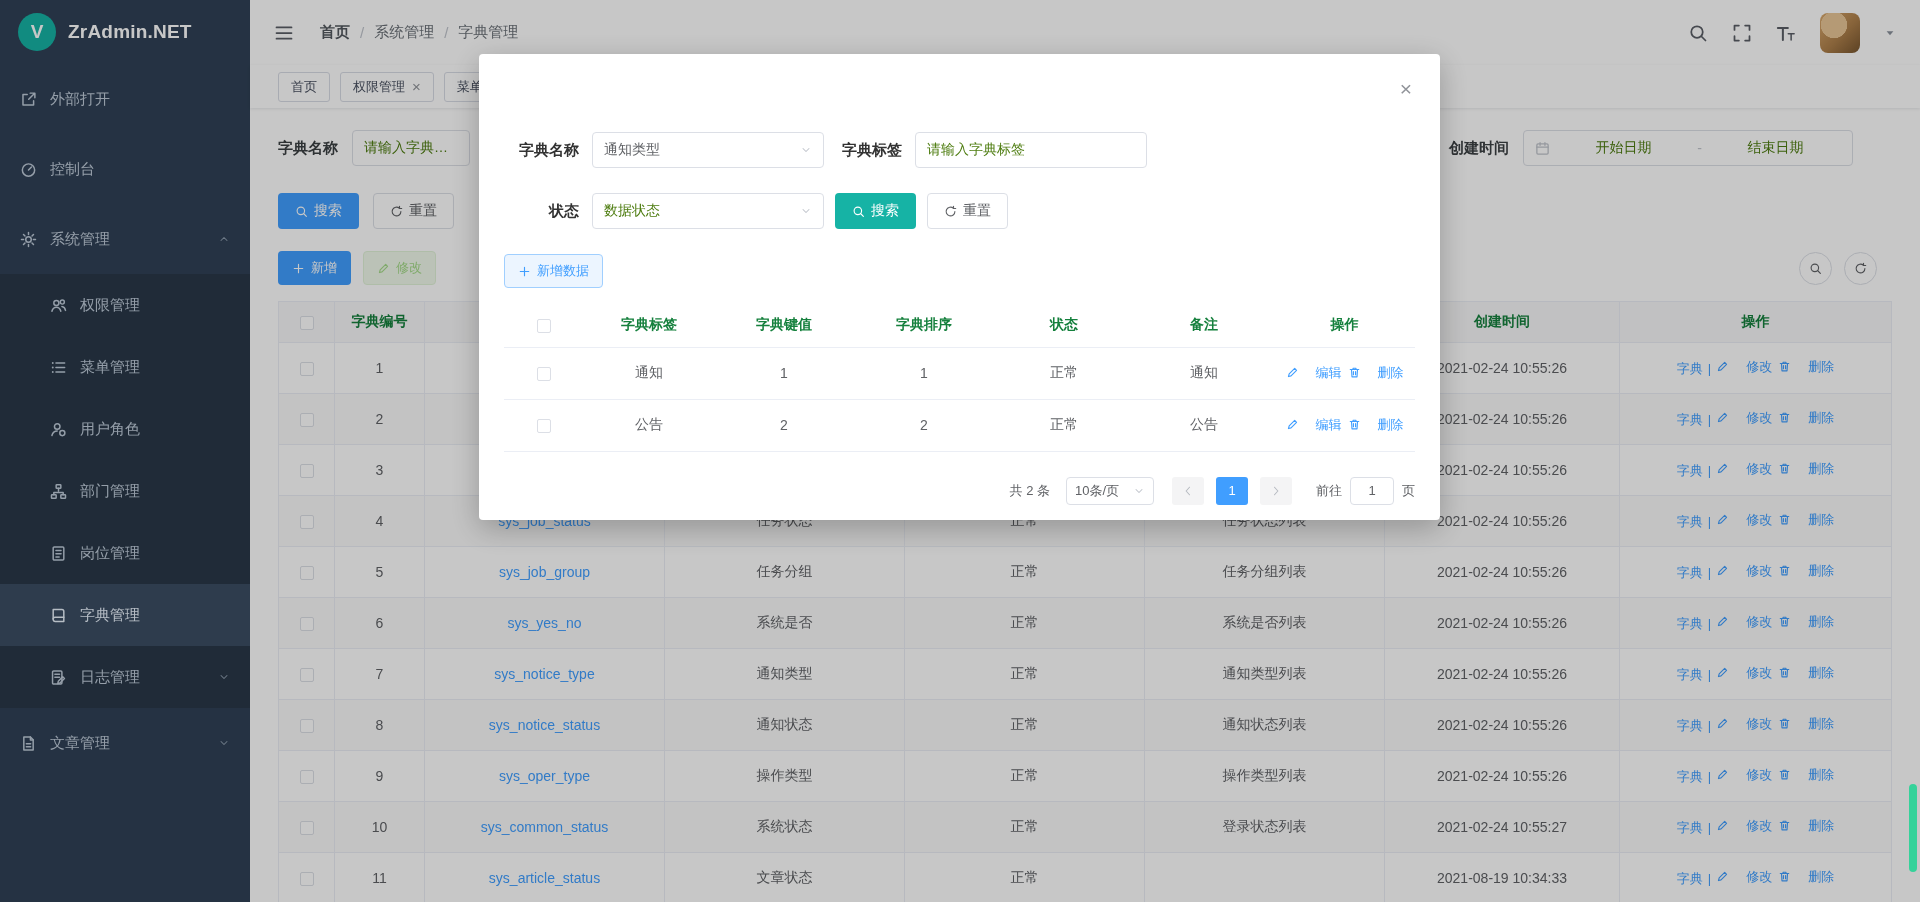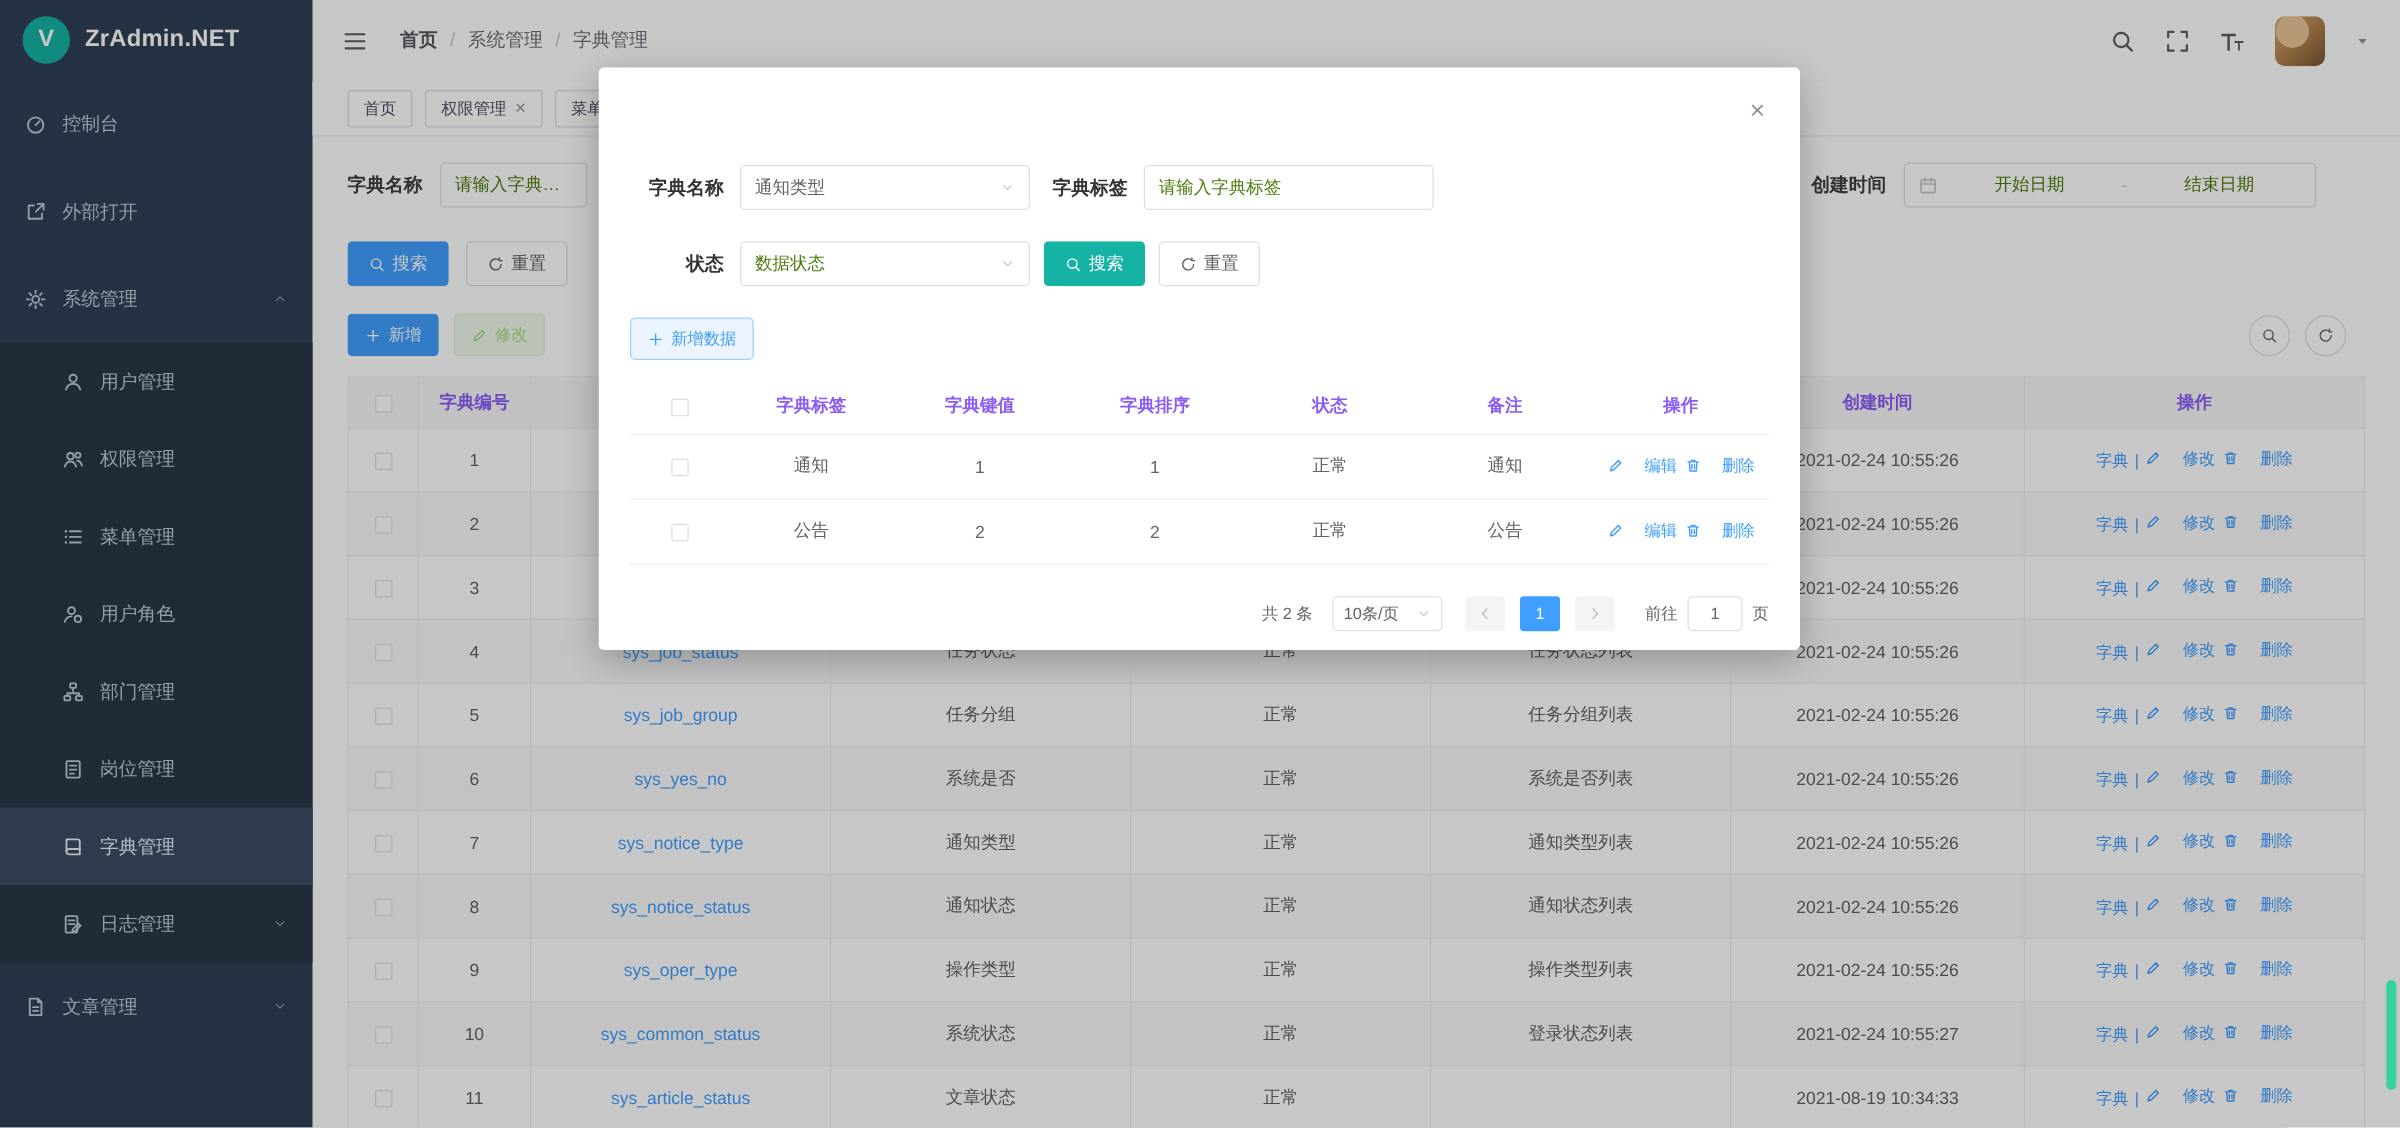--- a/index.html
+++ b/index.html
@@ -67,21 +67,21 @@
   .btn.success-plain{background:#f0f9eb;border-color:#e1f3d8;color:#a4da89;cursor:not-allowed}
   .btn.primary-plain{background:#ecf5ff;border-color:#a0cfff;color:var(--primary,#409eff)}
 
   .toolbar-row{margin-top:22px;display:flex;align-items:center;gap:12px}
   .toolbar-right{margin-left:auto;display:flex;gap:12px;margin-right:15px}
   .circle-btn{width:33px;height:33px;border:1px solid #dcdfe6;border-radius:50%;background:#fff;color:#606266;
     display:flex;align-items:center;justify-content:center;font-size:13px;cursor:pointer}
 
   table.grid{margin-top:16px;border-collapse:collapse;table-layout:fixed;width:100%;font-size:14px;color:#606266}
   .grid th,.grid td{border:1px solid #ebeef5;text-align:center;overflow:hidden;white-space:nowrap;text-overflow:ellipsis;padding:0 4px}
-  .grid th{height:41px;background:#f8f8f9;color:#8b5cf6;font-weight:600}
+  .grid th{height:41px;background:#f8f8f9;color:#15803d;font-weight:600}
   .grid td{height:51px}
   .grid tbody tr:nth-child(even){background:#fafafa}
   .link{color:var(--link,#409eff);cursor:pointer;display:inline-flex;align-items:center;gap:17px}
   .ops{font-size:13px}
   .ops .link{margin:0 3px}
   .op-div{color:var(--link,#409eff);margin:0 2px}
   .cb{width:14px;height:14px;border:1px solid #dcdfe6;border-radius:2px;background:#fff;display:inline-block;
     vertical-align:middle;cursor:pointer}
 
   
@@ -123,59 +123,50 @@
 
   <aside class="sidebar">
     <div class="logo">
       <span class="logo-circle">V</span>
       <span class="logo-title">ZrAdmin.NET</span>
     </div>
     <nav class="menu">
         <div class="menu-item">
           <span class="icon">
             <svg viewBox="0 0 16 16" fill="none" stroke="currentColor" stroke-width="1.4" stroke-linecap="round" stroke-linejoin="round">
+              <path d="M6.8 3.2H2.8v10h10V9.2"></path>
+              <path d="M9.6 2h4.4v4.4M13.6 2.4L8.2 7.8"></path>
+            </svg>
+          </span>
+          <span class="menu-label">外部打开</span>
+        </div>
+        <div class="menu-item">
+          <span class="icon">
+            <svg viewBox="0 0 16 16" fill="none" stroke="currentColor" stroke-width="1.4" stroke-linecap="round" stroke-linejoin="round">
               <circle cx="8" cy="8.5" r="5.8"></circle>
               <path d="M8 8.5l2.8-2.8"></path>
             </svg>
           </span>
           <span class="menu-label">控制台</span>
         </div>
         <div class="menu-item">
           <span class="icon">
             <svg viewBox="0 0 16 16" fill="none" stroke="currentColor" stroke-width="1.4" stroke-linecap="round" stroke-linejoin="round">
-              <path d="M6.8 3.2H2.8v10h10V9.2"></path>
-              <path d="M9.6 2h4.4v4.4M13.6 2.4L8.2 7.8"></path>
-            </svg>
-          </span>
-          <span class="menu-label">外部打开</span>
-        </div>
-        <div class="menu-item">
-          <span class="icon">
-            <svg viewBox="0 0 16 16" fill="none" stroke="currentColor" stroke-width="1.4" stroke-linecap="round" stroke-linejoin="round">
               <circle cx="8" cy="8" r="2.6"></circle>
               <path d="M8 1.4v2M8 12.6v2M1.4 8h2M12.6 8h2M3.3 3.3l1.4 1.4M11.3 11.3l1.4 1.4M12.7 3.3l-1.4 1.4M4.7 11.3l-1.4 1.4"></path>
             </svg>
           </span>
           <span class="menu-label">系统管理</span>
           <span class="icon chev">
             <svg viewBox="0 0 16 16" fill="none" stroke="currentColor" stroke-width="1.4" stroke-linecap="round" stroke-linejoin="round">
               <path d="M4 10l4-4 4 4"></path>
             </svg>
           </span>
         </div>
         <div class="submenu">
-          <div class="menu-item sub">
-            <span class="icon">
-              <svg viewBox="0 0 16 16" fill="none" stroke="currentColor" stroke-width="1.4" stroke-linecap="round" stroke-linejoin="round">
-                <circle cx="8" cy="5.3" r="2.7"></circle>
-                <path d="M2.6 13.8c.8-2.9 2.8-4.4 5.4-4.4s4.6 1.5 5.4 4.4"></path>
-              </svg>
-            </span>
-            <span class="menu-label">用户管理</span>
-          </div>
           <div class="menu-item sub">
             <span class="icon">
               <svg viewBox="0 0 16 16" fill="none" stroke="currentColor" stroke-width="1.4" stroke-linecap="round" stroke-linejoin="round">
                 <circle cx="6" cy="5.6" r="2.4"></circle>
                 <path d="M1.8 13.4c.7-2.5 2.2-3.8 4.2-3.8s3.5 1.3 4.2 3.8"></path>
                 <circle cx="11.6" cy="4.8" r="1.9"></circle>
                 <path d="M11.2 9c1.8.2 3 1.5 3.4 3.6"></path>
               </svg>
             </span>
             <span class="menu-label">权限管理</span>

